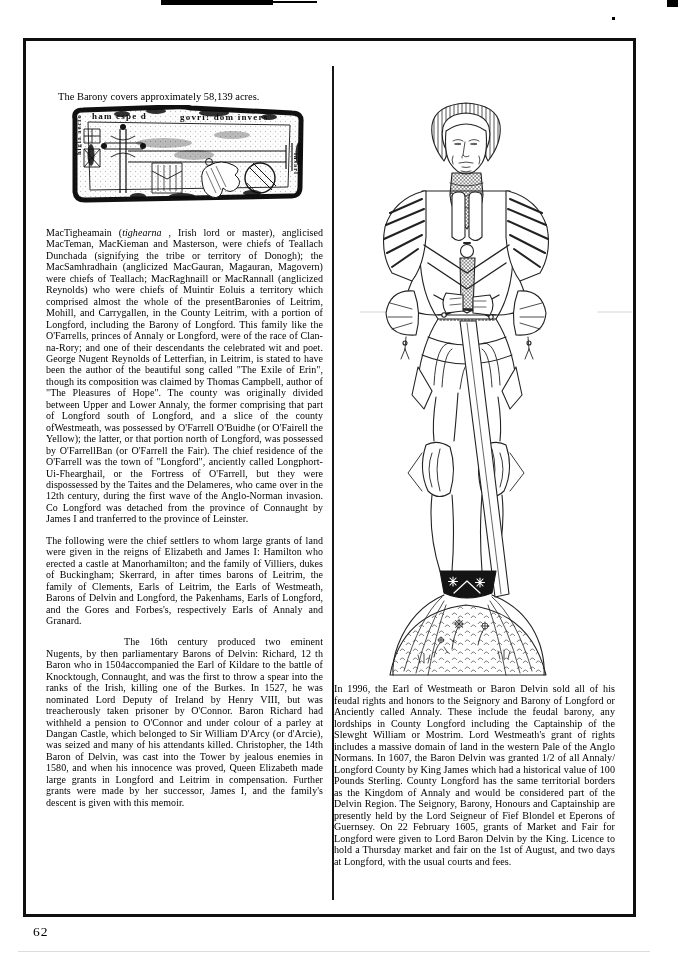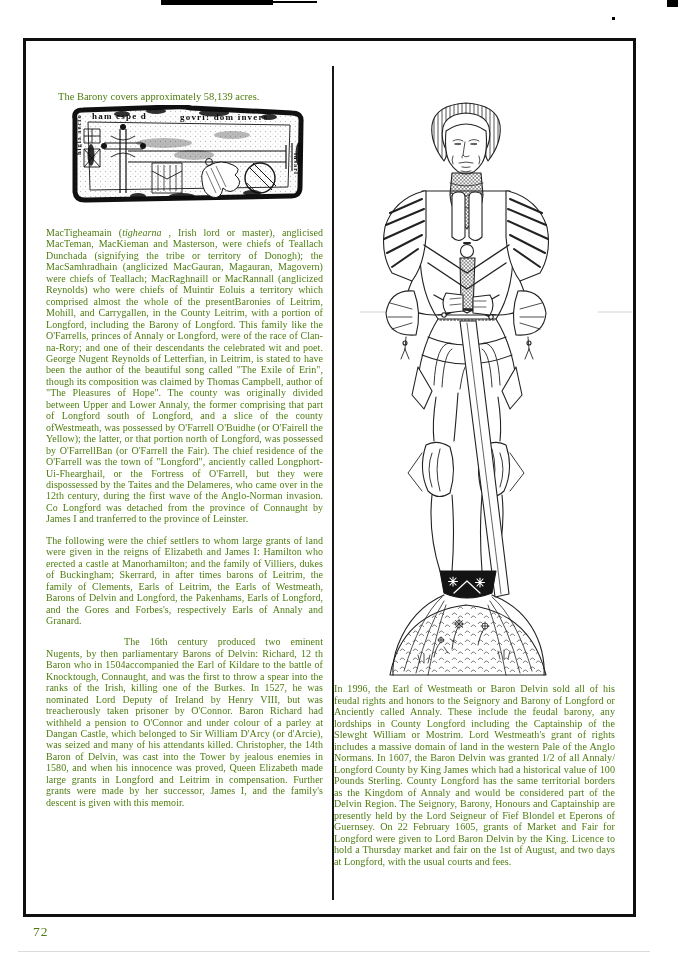--- a/index.html
+++ b/index.html
@@ -1,17 +1,17 @@
 <!DOCTYPE html>
 <html><head>
 <meta charset="utf-8">
 <style>
   html,body{margin:0;padding:0;background:#ffffff;}
   .page{position:relative;width:678px;height:959px;background:#ffffff;overflow:hidden;
-        font-family:"Liberation Serif",serif;color:#4d7c0f;}
+        font-family:"Liberation Serif",serif;color:#000000;}
   .artifact{position:absolute;background:#000;}
   .frame{position:absolute;left:23px;top:38px;width:607px;height:873px;border:3px solid #0f0f0f;background:#fff;}
   .caption{position:absolute;left:32px;top:39px;width:272px;font-size:10.5px;line-height:12px;}
   .stone{position:absolute;left:38px;top:64px;width:246px;height:100px;}
   .divider{position:absolute;left:306px;top:25px;width:2px;height:834px;background:#161616;}
   .textcol{position:absolute;left:20px;top:186px;width:277px;font-size:10px;line-height:11.45px;
            text-align:justify;letter-spacing:0.05px;}
   .rightcol{position:absolute;left:308px;top:642px;width:281px;font-size:10.1px;line-height:11.5px;
             text-align:justify;letter-spacing:0.05px;}
   .bp{margin:0 0 10px 0;}
@@ -241,15 +241,15 @@
 
       </g>
     </svg>
 
     <div class="rightcol">
       <p class="bp">In 1996, the Earl of Westmeath or Baron Delvin sold all of his feudal rights and honors to the Seignory and Barony of Longford or Anciently called Annaly. These include the feudal barony, any lordships in County Longford including the Captainship of the Slewght William or Mostrim. Lord Westmeath's grant of rights includes a massive domain of land in the western Pale of the Anglo Normans. In 1607, the Baron Delvin was granted 1/2 of all Annaly/ Longford County by King James which had a historical value of 100 Pounds Sterling. County Longford has the same territorial borders as the Kingdom of Annaly and would be considered part of the Delvin Region. The Seignory, Barony, Honours and Captainship are presently held by the Lord Seigneur of Fief Blondel et Eperons of Guernsey. On 22 February 1605, grants of Market and Fair for Longford were given to Lord Baron Delvin by the King. Licence to hold a Thursday market and fair on the 1st of August, and two days at Longford, with the usual courts and fees.</p>
     </div>
 
   </div>
 
-  <div class="pagenum">72</div>
+  <div class="pagenum">62</div>
 
 </div>
 
 </body></html>

